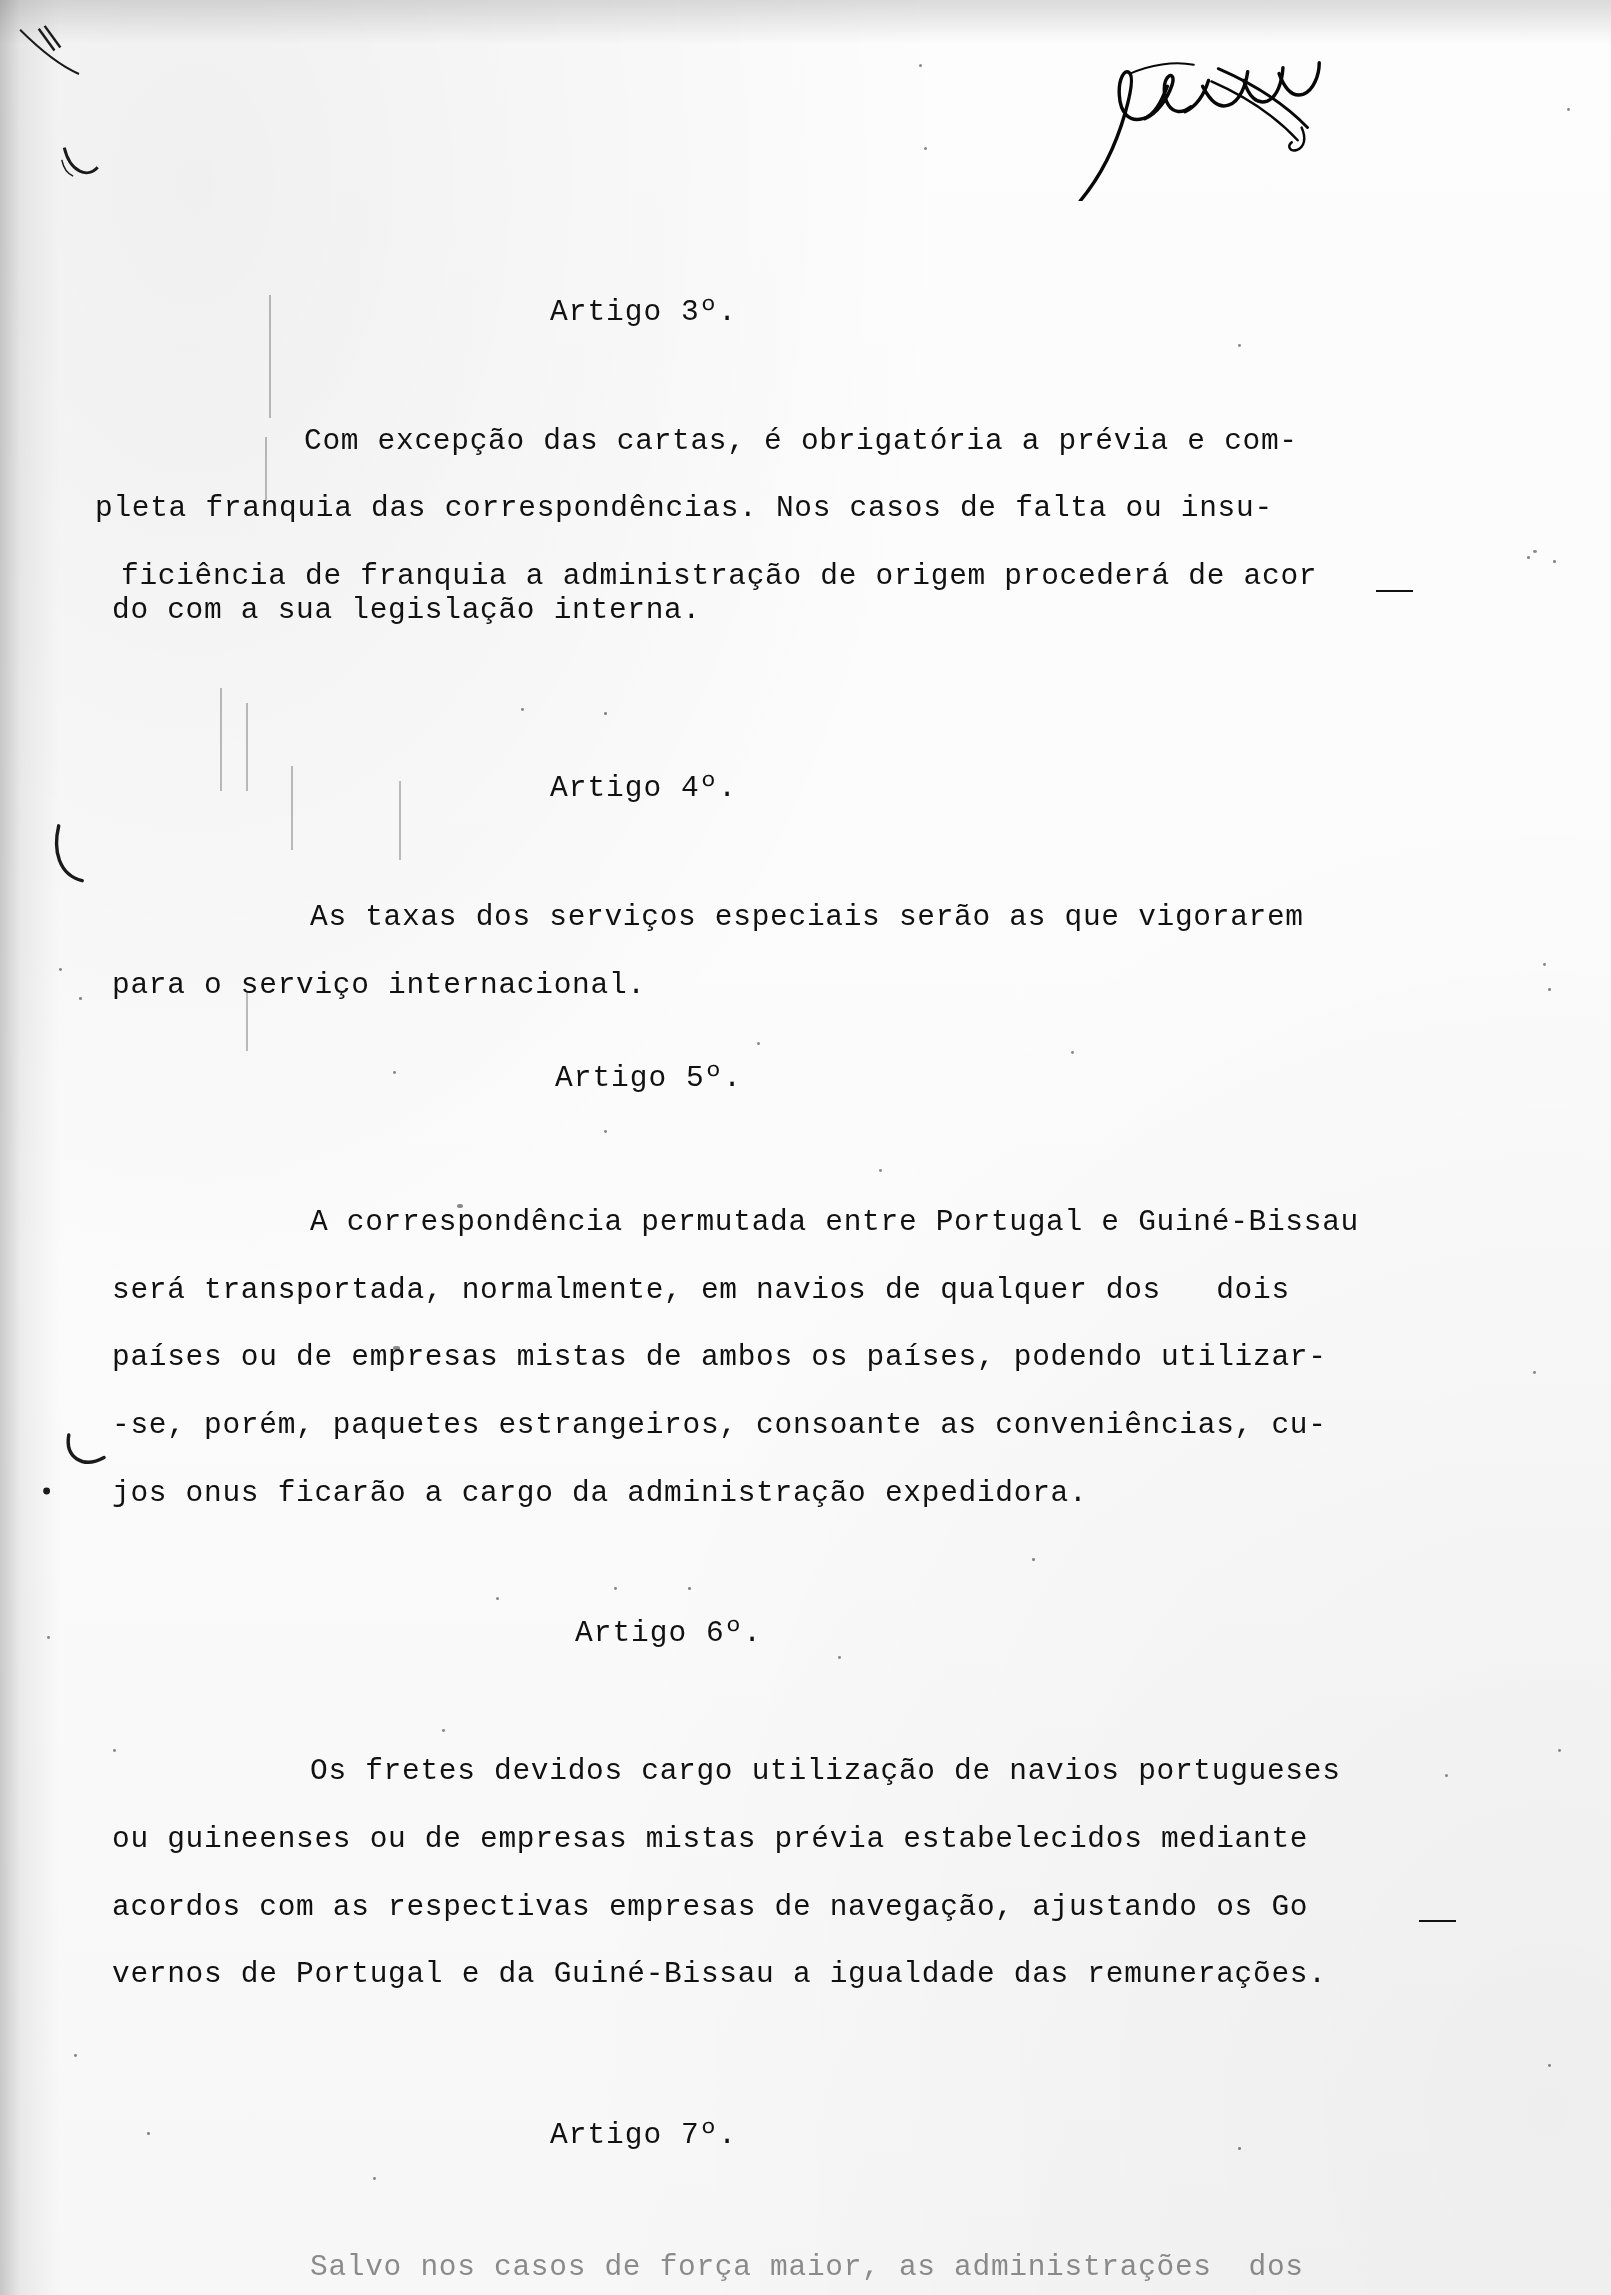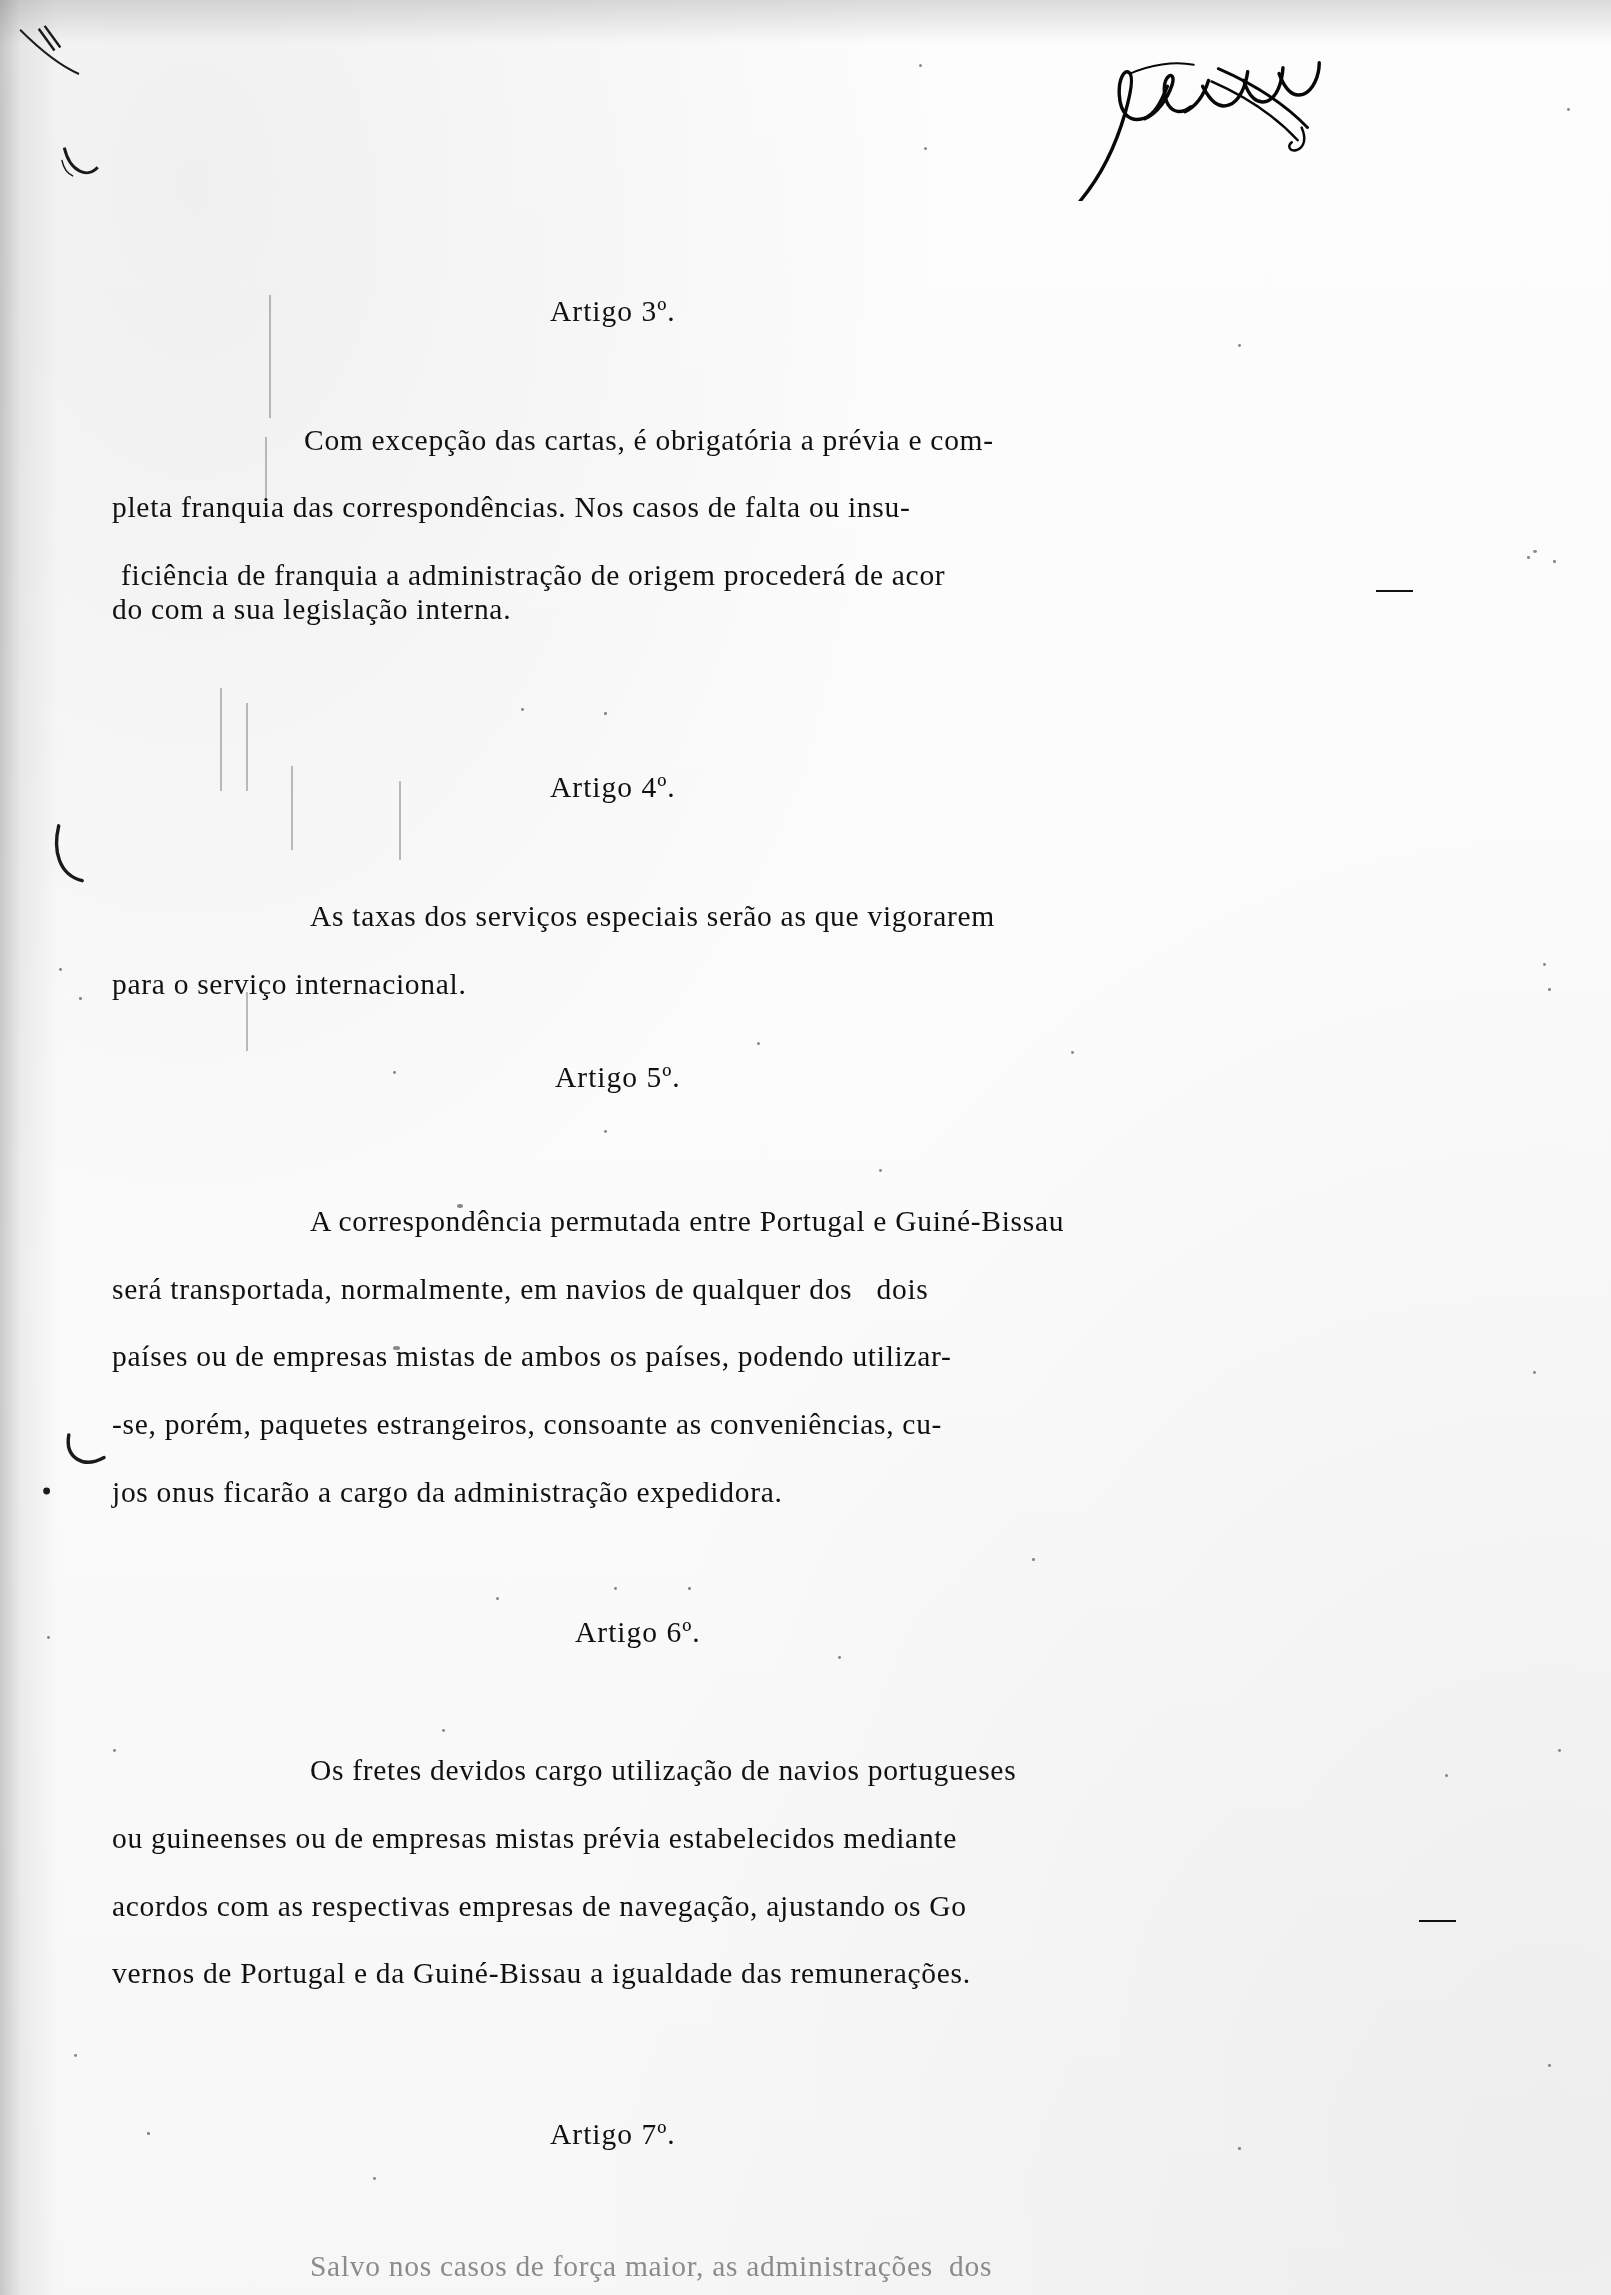--- a/index.html
+++ b/index.html
@@ -66,21 +66,21 @@
     position: absolute;
     left: 0;
     top: 0;
     width: 1612px;
   }
 
   .line {
     position: absolute;
     white-space: pre;
     color: #111111;
-    font-family: Liberation Serif, serif;
+    font-family: Liberation Mono, monospace;
     font-size: 29.5px;
     letter-spacing: 0.7px;
     transform-origin: left center;
     text-align: center;
   }
 
   .heading {
     font-size: 29.5px;
     letter-spacing: 1px;
   }
@@ -154,21 +154,21 @@
       <path d="M286 56 C 350 84, 414 124, 462 176" stroke-width="5"></path>
       <path d="M470 150 C 480 172, 476 190, 460 196 C 446 200, 440 188, 450 180" stroke-width="5"></path>
       <path d="M120 40 C 160 22, 210 14, 250 22" stroke-width="4"></path>
     </g>
   </svg>
 
   <div class="doc">
 
     <div class="line heading" style="left:550px;top:295px;">Artigo 3º.</div>
     <div class="line" style="left:304px;top:424px;">Com excepção das cartas, é obrigatória a prévia e com-</div>
-    <div class="line" style="left:112px;top:491px;">pleta franquia das correspondências. Nos casos de falta ou insu-</div>
+    <div class="line" style="left:95px;top:491px;">pleta franquia das correspondências. Nos casos de falta ou insu-</div>
     <div class="line" style="left:121px;top:559px;">ficiência de franquia a administração de origem procederá de acor</div>
     <div class="line" style="left:112px;top:593px;">do com a sua legislação interna.</div>
     <div class="crease" style="left:1376px;top:590px;width:37px;height:2px;background:#111;"></div>
 
     <div class="line heading" style="left:550px;top:771px;">Artigo 4º.</div>
     <div class="line" style="left:310px;top:900px;">As taxas dos serviços especiais serão as que vigorarem</div>
     <div class="line" style="left:112px;top:968px;">para o serviço internacional.</div>
 
     <div class="line heading" style="left:555px;top:1061px;">Artigo 5º.</div>
     <div class="line" style="left:310px;top:1205px;">A correspondência permutada entre Portugal e Guiné-Bissau</div>

